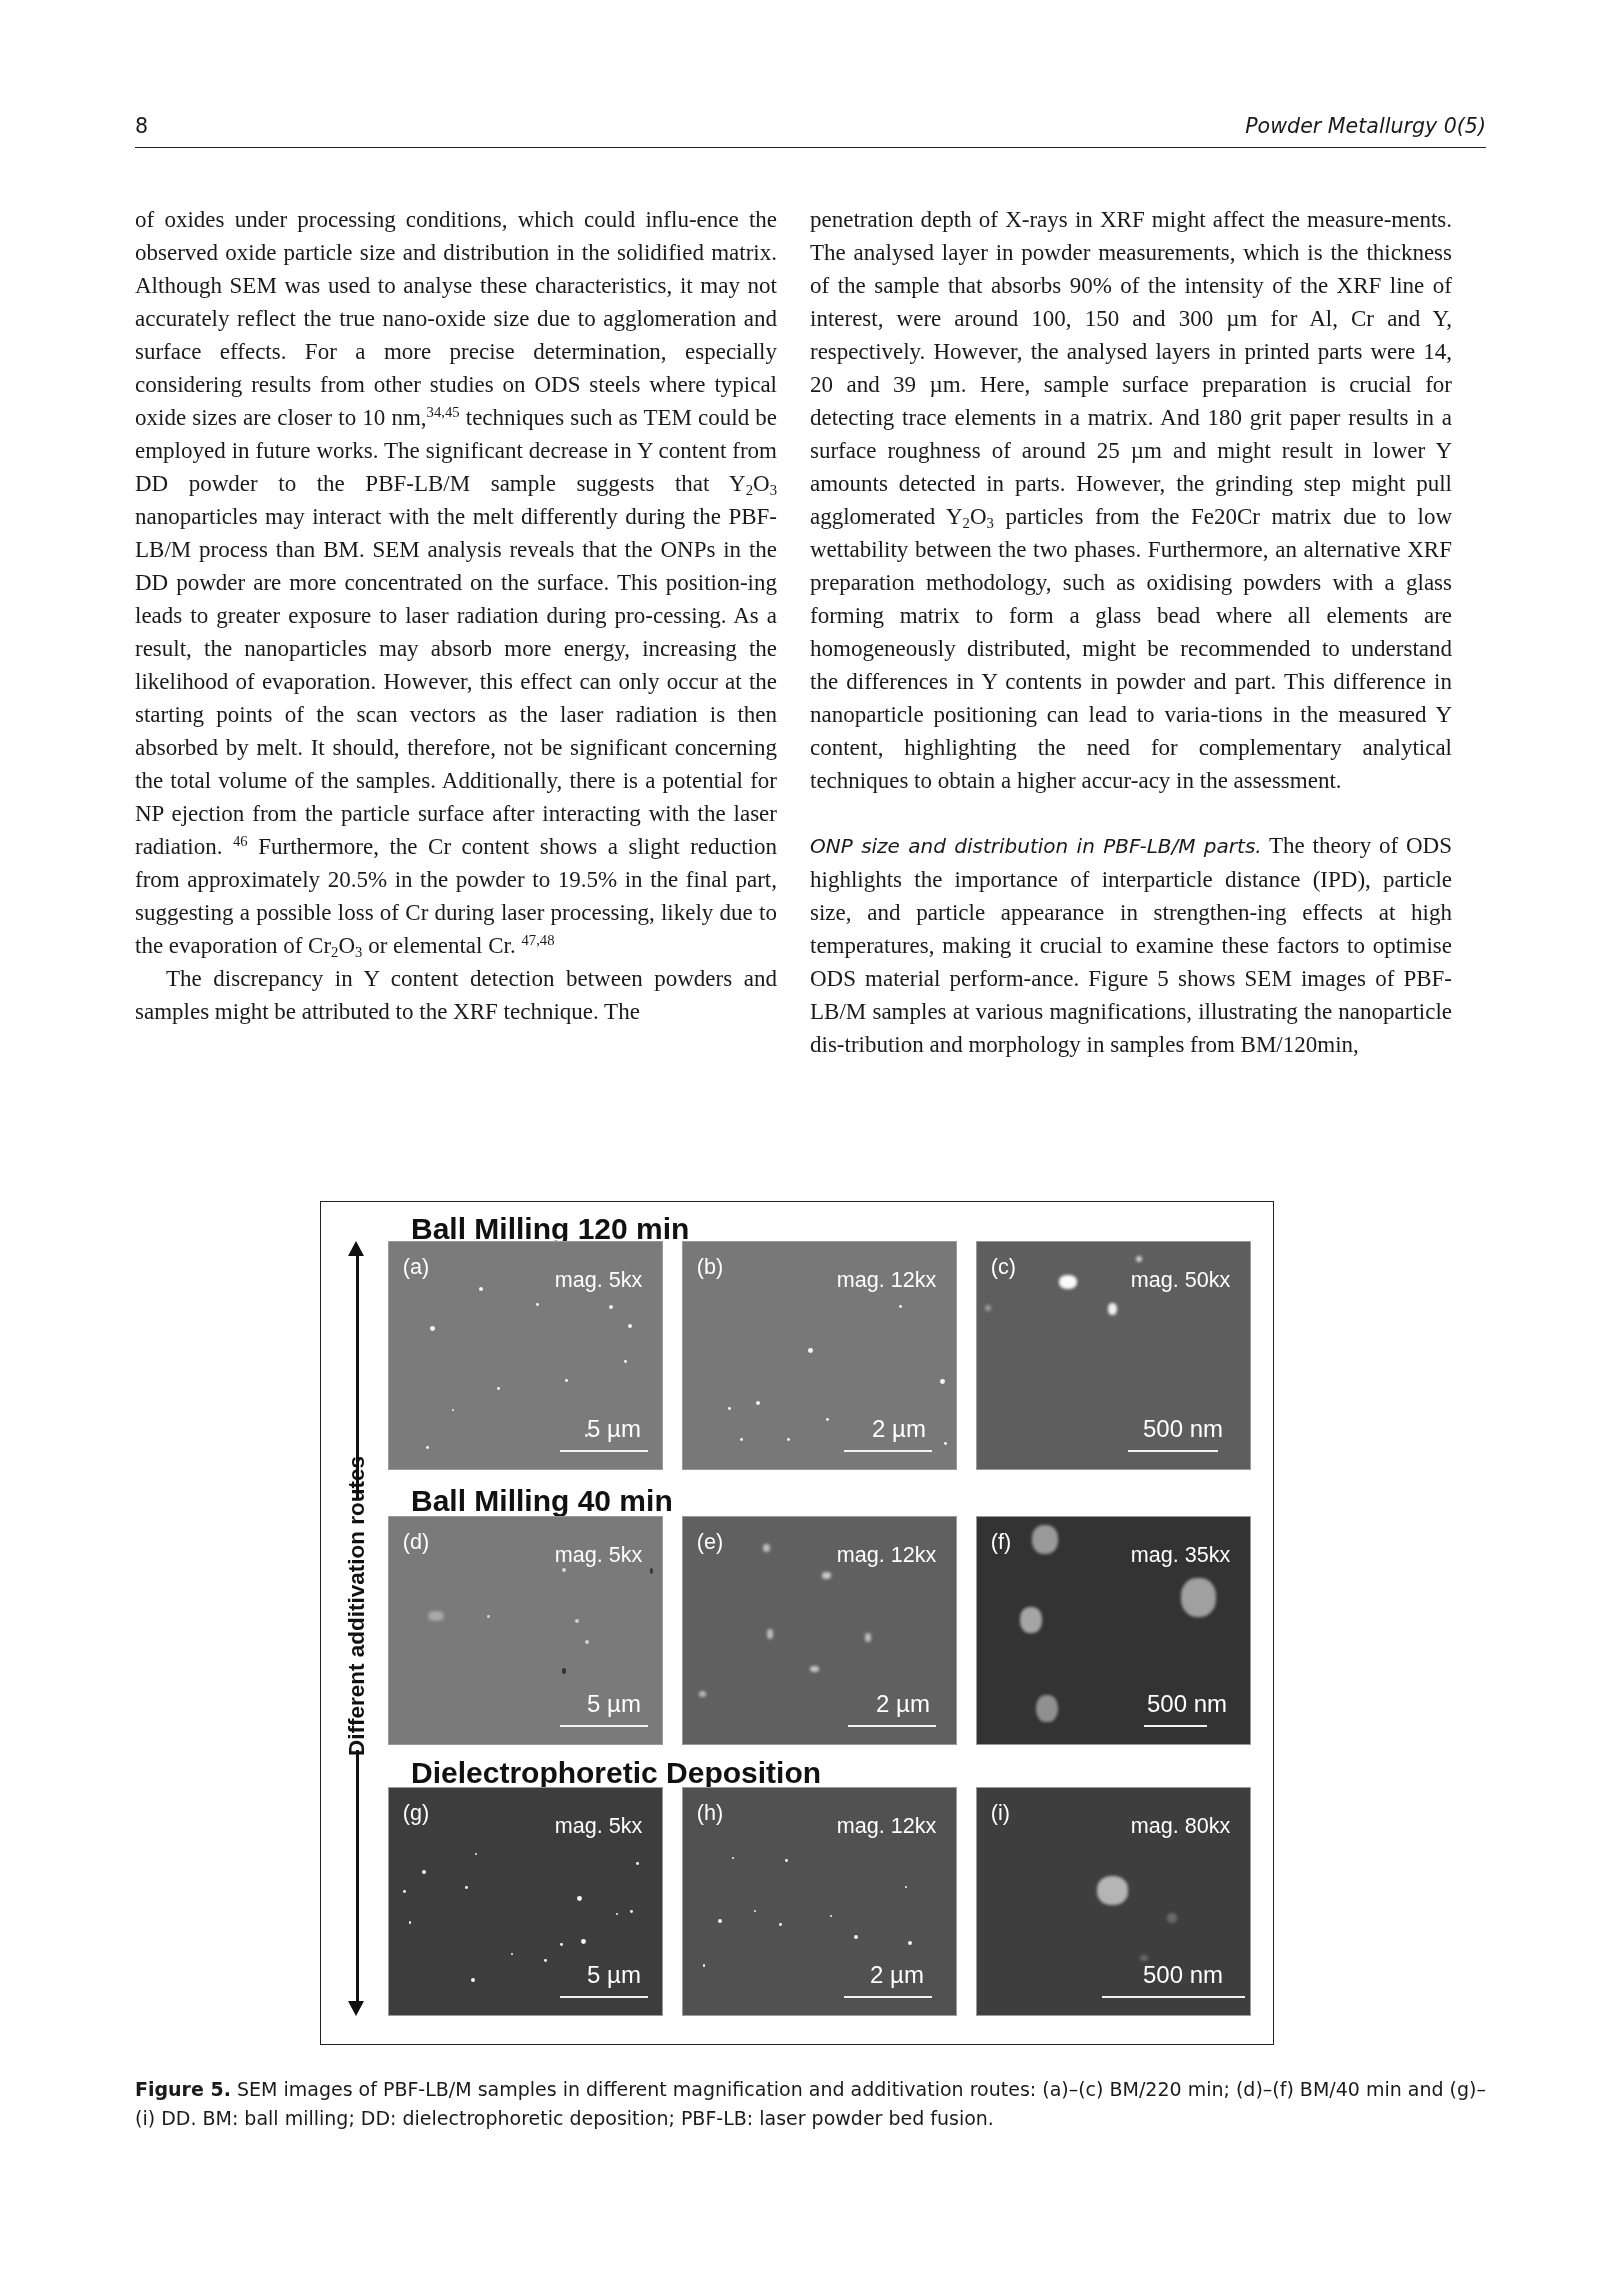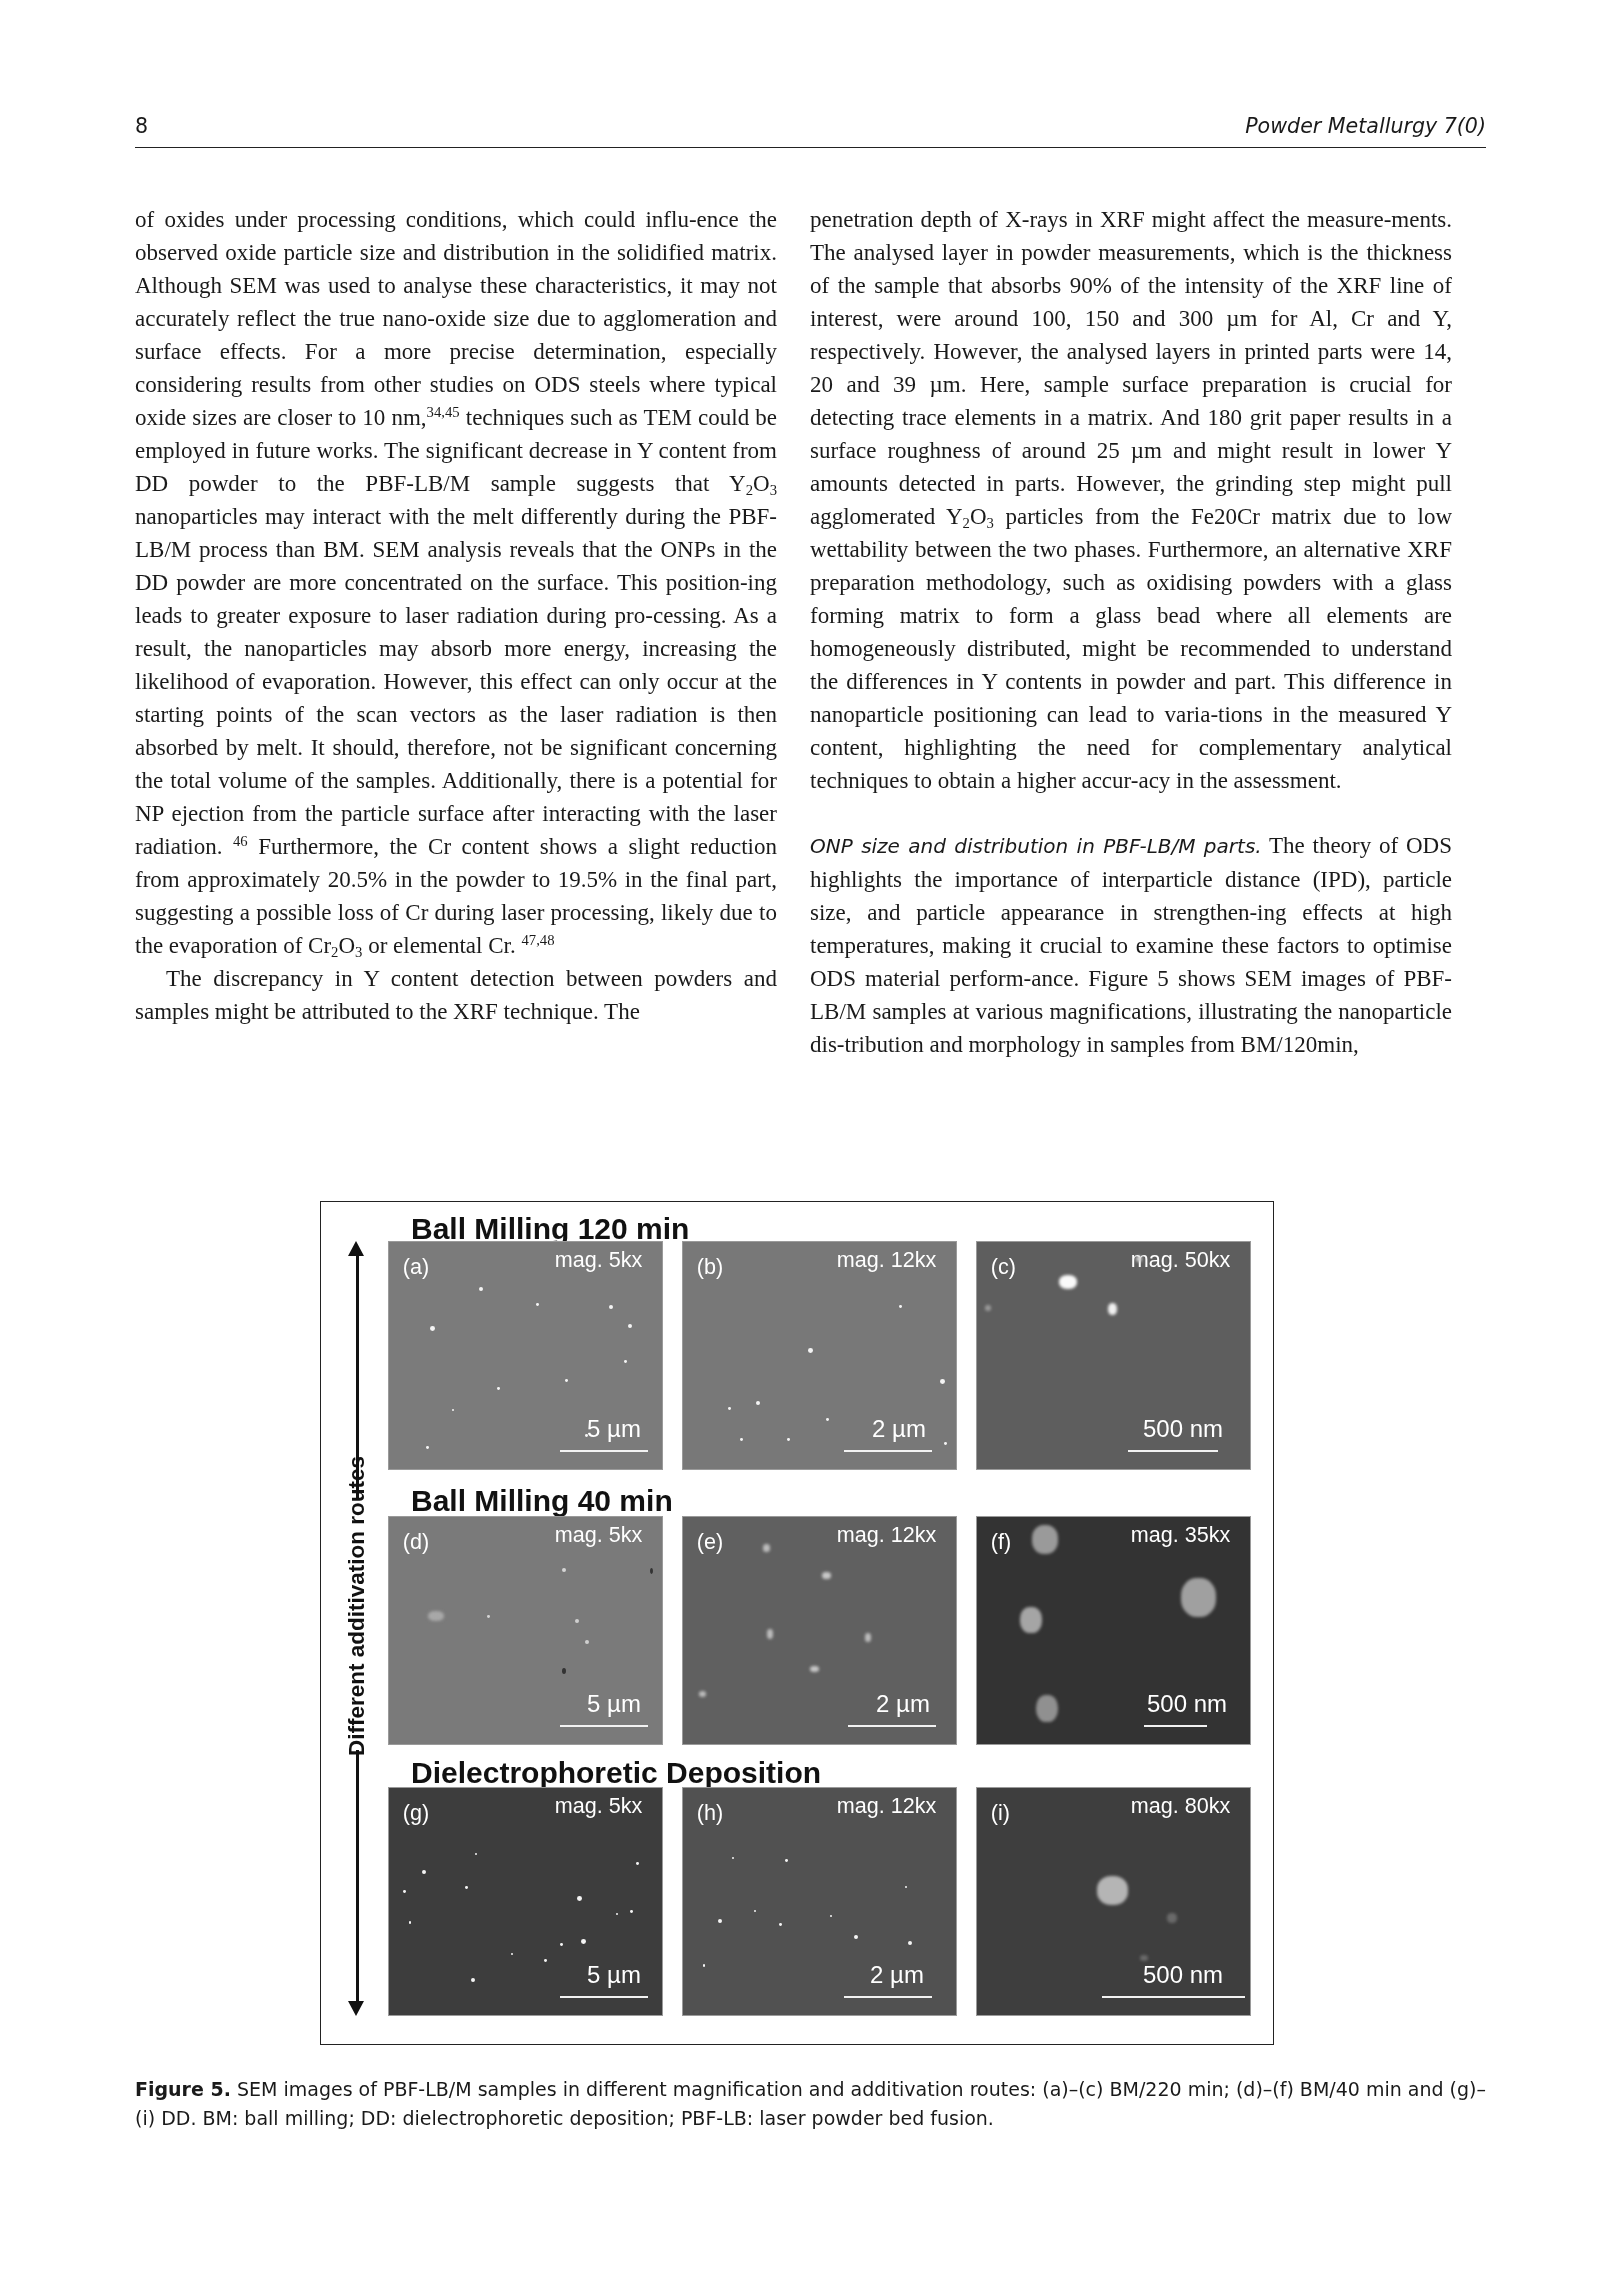--- a/index.html
+++ b/index.html
@@ -21,35 +21,35 @@
   .route-label { position:absolute; left:17.6px; top:29px; width:39px; height:784px; }
   .route-label .arrow-line { position:absolute; left:17.6px; width:2.9px; background:#111; }
   .route-label .arrow-up { top:21.6px; height:245px; }
   .route-label .arrow-down { top:519px; height:255px; }
   .route-label .head-up { position:absolute; left:9.8px; top:9.8px; width:0; height:0; border-left:8.8px solid transparent; border-right:8.8px solid transparent; border-bottom:15.7px solid #111; }
   .route-label .head-down { position:absolute; left:9.8px; top:770px; width:0; height:0; border-left:8.8px solid transparent; border-right:8.8px solid transparent; border-top:15.7px solid #111; }
   .route-text { position:absolute; left:-111px; top:380px; width:261px; height:29px; transform:rotate(-90deg); text-align:center; font-weight:bold; font-size:22.5px; white-space:nowrap; color:#111; }
   .row-title { position:absolute; left:90px; font-weight:bold; font-size:30px; color:#111; white-space:nowrap; }
   .panel { position:absolute; width:275px; height:229px; border:1px solid #9a9a9a; box-sizing:border-box; overflow:hidden; color:#fff; }
   .panel .plabel { position:absolute; left:13.7px; top:11.8px; font-size:21.6px; }
-  .panel .pmag { position:absolute; right:19.6px; top:5px; font-size:21.6px; }
+  .panel .pmag { position:absolute; right:19.6px; top:25px; font-size:21.6px; }
   .panel .pscale { position:absolute; font-size:24px; text-align:center; }
   .panel .pbar { position:absolute; height:2px; background:#f2f2f2; }
   .dot { position:absolute; border-radius:50%; background:#f4f4f4; }
   .blob { position:absolute; border-radius:45%; background:#d9d9d9; filter:blur(1.5px); }
 
   .caption { position:absolute; left:135px; top:2075px; width:1351px; font-family:"DejaVu Sans", sans-serif; font-size:19px; line-height:29px; }
   .caption b { font-weight:bold; }
 </style>
 </head>
 <body>
 
 <div class="running-head">
   <span class="page-num">8</span>
-  <span class="journal">Powder Metallurgy 7(0)</span>
+  <span class="journal">Powder Metallurgy 0(5)</span>
 </div>
 
 <div class="col col-left">
   <p><span>of oxides under processing conditions, which could influ-ence the observed oxide particle size and distribution in the solidified matrix. Although SEM was used to analyse these characteristics, it may not accurately reflect the true nano-oxide size due to agglomeration and surface effects. For a more precise determination, especially considering results from other studies on ODS steels where typical oxide sizes are closer to 10 nm,</span><sup>34,45</sup><span> techniques such as TEM could be employed in future works. The significant decrease in Y content from DD powder to the PBF-LB/M sample suggests that Y</span><sub>2</sub><span>O</span><sub>3</sub><span> nanoparticles may interact with the melt differently during the PBF-LB/M process than BM. SEM analysis reveals that the ONPs in the DD powder are more concentrated on the surface. This position-ing leads to greater exposure to laser radiation during pro-cessing. As a result, the nanoparticles may absorb more energy, increasing the likelihood of evaporation. However, this effect can only occur at the starting points of the scan vectors as the laser radiation is then absorbed by melt. It should, therefore, not be significant concerning the total volume of the samples. Additionally, there is a potential for NP ejection from the particle surface after interacting with the laser radiation. </span><sup>46</sup><span> Furthermore, the Cr content shows a slight reduction from approximately 20.5% in the powder to 19.5% in the final part, suggesting a possible loss of Cr during laser processing, likely due to the evaporation of Cr</span><sub>2</sub><span>O</span><sub>3</sub><span> or elemental Cr. </span><sup>47,48</sup></p>
   <p class="indent">The discrepancy in Y content detection between powders and samples might be attributed to the XRF technique. The</p>
 </div>
 
 <div class="col col-right">
   <p><span>penetration depth of X-rays in XRF might affect the measure-ments. The analysed layer in powder measurements, which is the thickness of the sample that absorbs 90% of the intensity of the XRF line of interest, were around 100, 150 and 300 µm for Al, Cr and Y, respectively. However, the analysed layers in printed parts were 14, 20 and 39 µm. Here, sample surface preparation is crucial for detecting trace elements in a matrix. And 180 grit paper results in a surface roughness of around 25 µm and might result in lower Y amounts detected in parts. However, the grinding step might pull agglomerated Y</span><sub>2</sub><span>O</span><sub>3</sub><span> particles from the Fe20Cr matrix due to low wettability between the two phases. Furthermore, an alternative XRF preparation methodology, such as oxidising powders with a glass forming matrix to form a glass bead where all elements are homogeneously distributed, might be recommended to understand the differences in Y contents in powder and part. This difference in nanoparticle positioning can lead to varia-tions in the measured Y content, highlighting the need for complementary analytical techniques to obtain a higher accur-acy in the assessment.</span></p>
   <p class="gap"><span class="runin">ONP size and distribution in PBF-LB/M parts.</span><span> The theory of ODS highlights the importance of interparticle distance (IPD), particle size, and particle appearance in strengthen-ing effects at high temperatures, making it crucial to examine these factors to optimise ODS material perform-ance. Figure 5 shows SEM images of PBF-LB/M samples at various magnifications, illustrating the nanoparticle dis-tribution and morphology in samples from BM/120min,</span></p>

